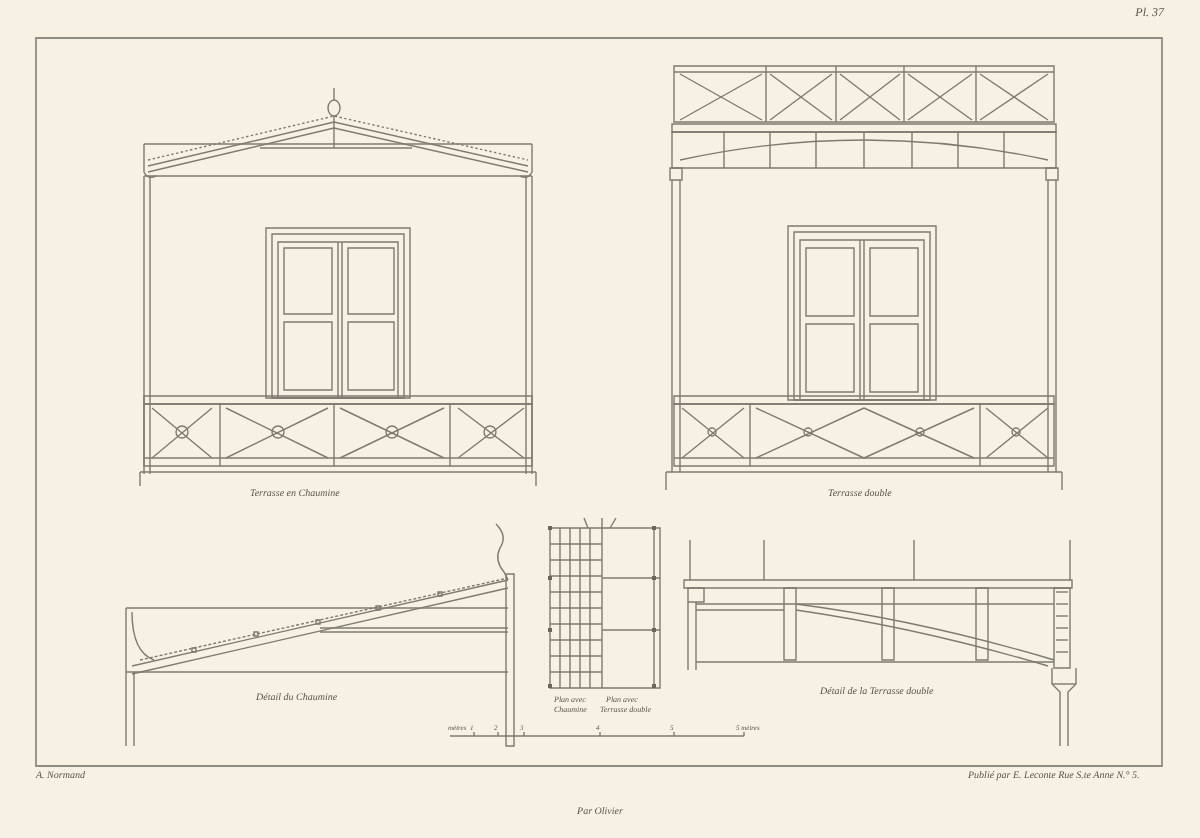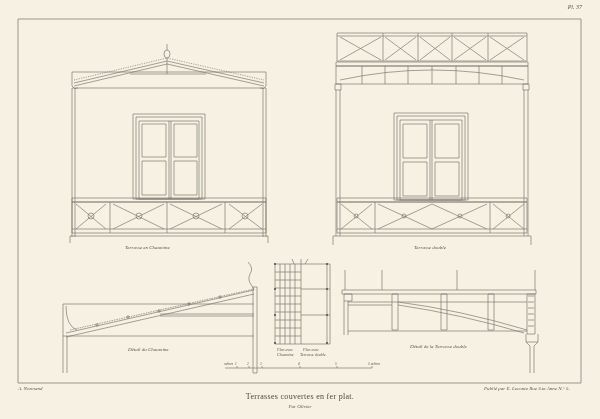--- a/index.html
+++ b/index.html
@@ -265,15 +265,14 @@
 <div class="lbl" style="left:235px; top:362px; font-size:3.5px;">1</div>
 <div class="lbl" style="left:247px; top:362px; font-size:3.5px;">2</div>
 <div class="lbl" style="left:260px; top:362px; font-size:3.5px;">3</div>
 <div class="lbl" style="left:298px; top:362px; font-size:3.5px;">4</div>
 <div class="lbl" style="left:335px; top:362px; font-size:3.5px;">5</div>
 <div class="lbl" style="left:368px; top:362px; font-size:3.5px;">5 mètres</div>
 
 <div class="lbl" style="left:18px; top:386px;">A. Normand</div>
 <div class="lbl" style="left:484px; top:386px;">Publié par E. Leconte Rue S.te Anne N.° 5.</div>
 
-<div class="title">Terrasses couvertes en fer plat.</div>
 <div class="subtitle">Par Olivier</div>
 </div>
 
 </body></html>

